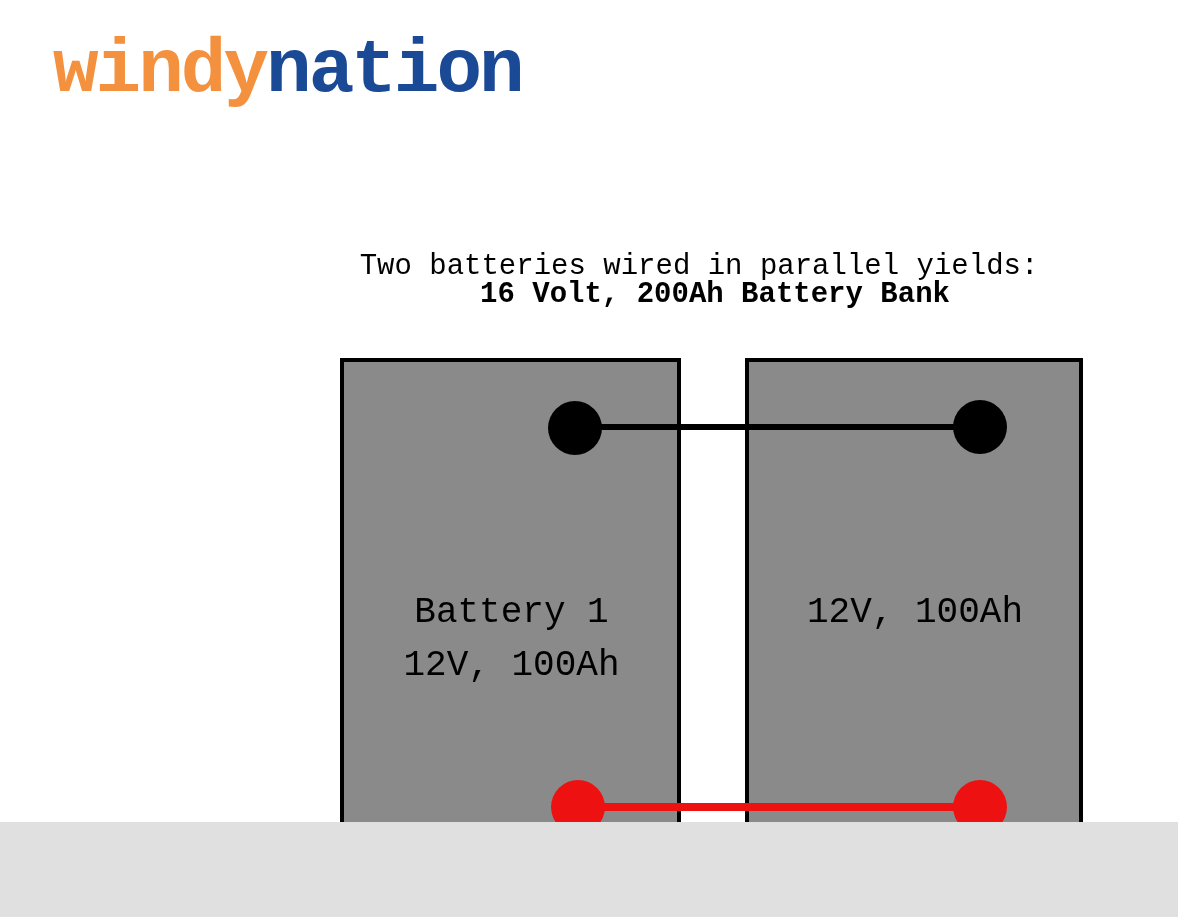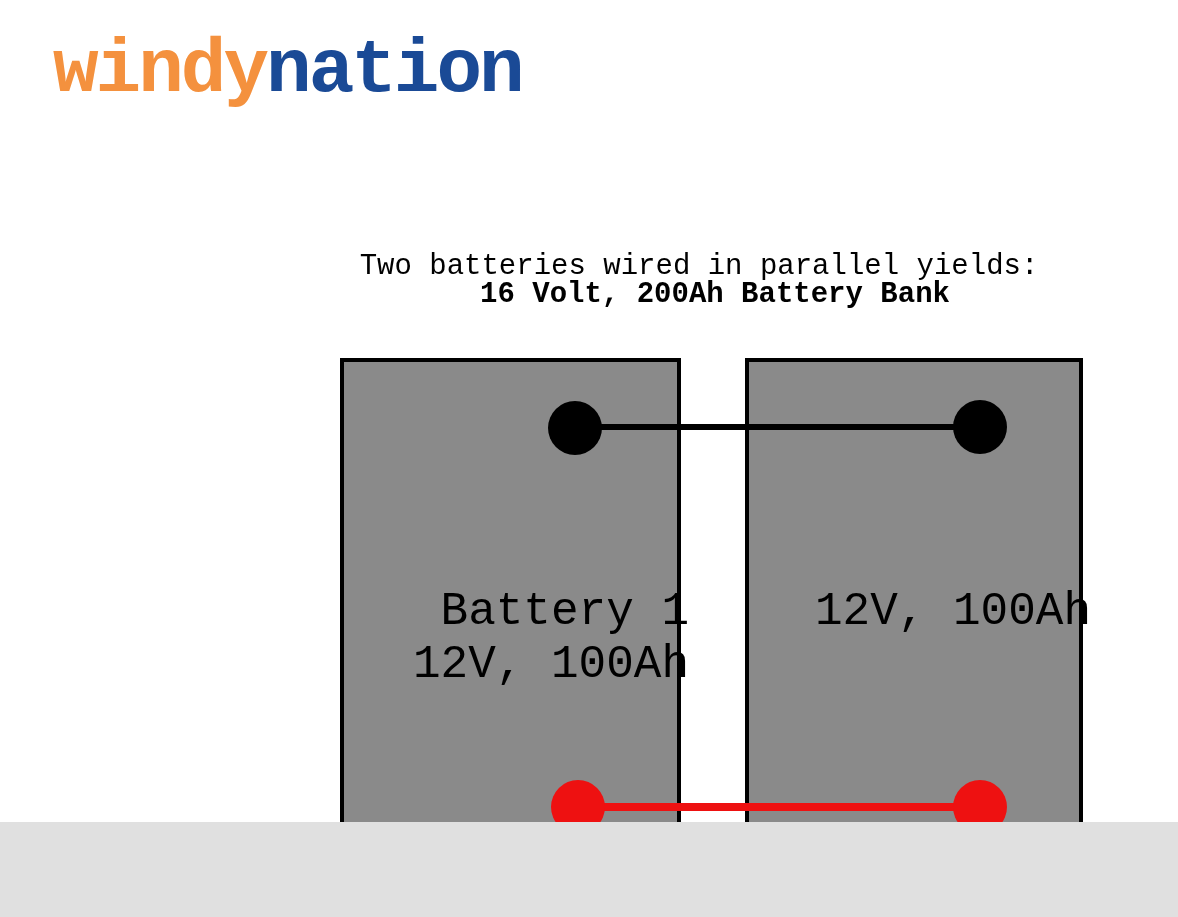--- a/index.html
+++ b/index.html
@@ -47,22 +47,22 @@
   .battery{
     position:absolute;top:358px;height:505px;
     background:var(--battery-fill);
     border:4px solid var(--battery-border);
     box-sizing:border-box;
     z-index:1;
   }
   .battery1{left:340px;width:341px;}
   .battery2{left:745px;width:338px;}
   .battery-label{
-    position:absolute;top:224px;left:12px;width:100%;
-    text-align:right;font-size:46px;line-height:53px;color:var(--text);
+    position:absolute;top:224px;left:1px;width:100%;
+    text-align:center;font-size:36px;line-height:53px;color:var(--text);
   }
   
   .wire{position:absolute;z-index:2;}
   .wire-top{left:575px;top:424px;width:405px;height:6px;background:var(--black-terminal);}
   .wire-bottom{left:578px;top:803px;width:402px;height:8px;background:var(--red-terminal);}
   
   .terminal{
     position:absolute;width:54px;height:54px;border-radius:50%;z-index:3;
   }
   .terminal.black{background:var(--black-terminal);}

